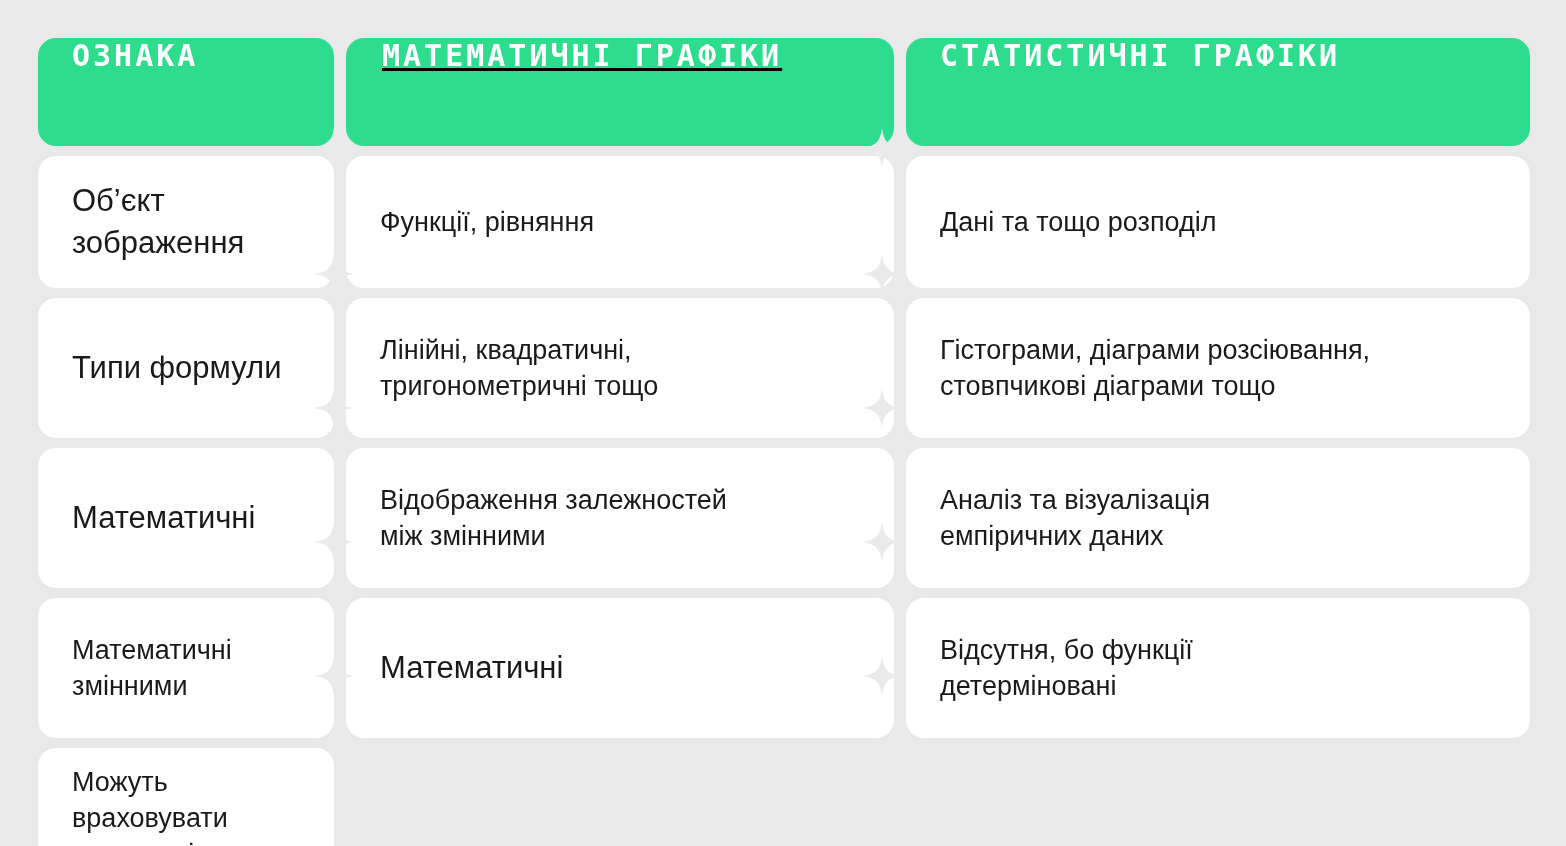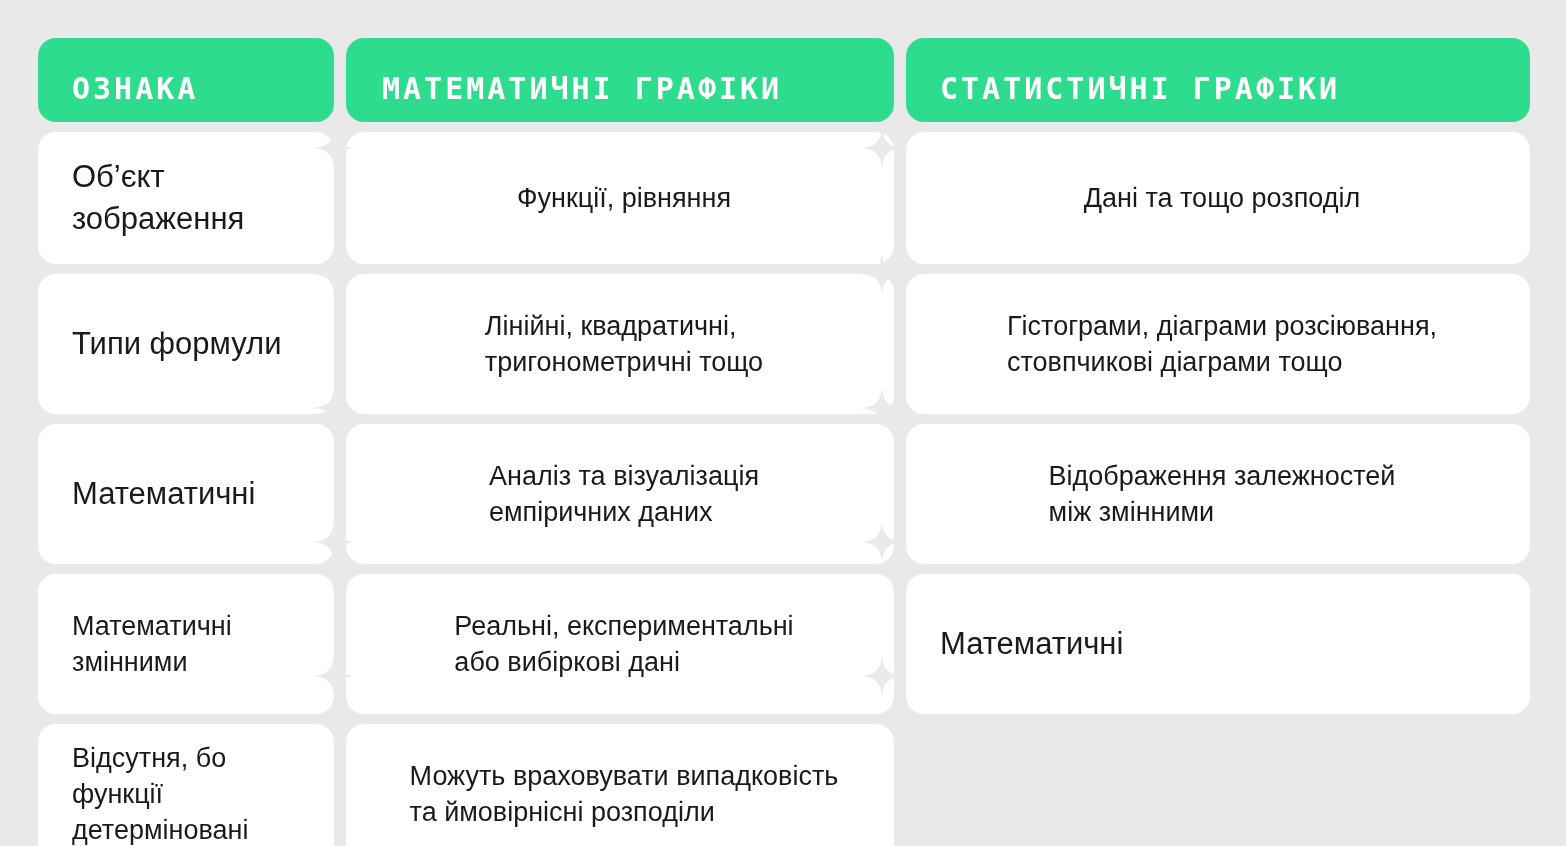--- a/index.html
+++ b/index.html
@@ -26,46 +26,44 @@
     grid-auto-rows: min-content;
     column-gap: 12px;
     row-gap: 10px;
     width: 1490px;
   }
 
   
   .hcell {
     background: #2ddd8d;
     border-radius: 18px;
-    height: 84px;
+    height: 108px;
     display: flex;
-    align-items: center;
-    padding: 16px 0 0 34px;
+    padding: 1px 0 0 34px;
   }
   .hcell span {
     color: #ffffff;
     font-family: "DejaVu Sans Mono", monospace;
     font-weight: 700;
     font-size: 30px;
     letter-spacing: 3px;
     line-height: 1.1;
     text-transform: uppercase;
   }
-  .hcell.c2 { padding-left: 36px; }
+  .hcell.c2 { padding-left: 36px; text-decoration: underline; }
   .hcell.c3 { padding-left: 34px; }
 
   
   .cell {
     background: #ffffff;
     border-radius: 18px;
     min-height: 132px;
     display: flex;
     align-items: center;
     padding: 16px 26px 16px 34px;
-    justify-content: center;
   }
   .cell.feature {
     justify-content: flex-start;
   }
   .cell span {
     color: #1a1a1a;
     font-size: 27px;
     line-height: 1.34;
     font-family: "Liberation Sans", sans-serif;
   }
@@ -116,31 +114,28 @@
       <span>Лінійні, квадратичні,<br>тригонометричні тощо</span>
     </div>
     <div class="cell row-tall">
       <span>Гістограми, діаграми розсіювання,<br>стовпчикові діаграми тощо</span>
     </div>
 
     <div class="cell feature row-tall">
       <span>Математичні</span>
     </div>
     <div class="cell row-tall">
+      <span>Відображення залежностей<br>між змінними</span>
+    </div>
+    <div class="cell row-tall">
       <span>Аналіз та візуалізація<br>емпіричних даних</span>
     </div>
-    <div class="cell row-tall">
-      <span>Відображення залежностей<br>між змінними</span>
-    </div>
 
     <div class="cell row-tall">
       <span>Математичні змінними</span>
-    </div>
-    <div class="cell row-tall">
-      <span>Реальні, експериментальні<br>або вибіркові дані</span>
     </div>
 
     <div class="cell feature row-tall">
       <span>Математичні</span>
     </div>
     <div class="cell row-tall">
       <span>Відсутня, бо функції<br>детерміновані</span>
     </div>
     <div class="cell row-tall">
       <span>Можуть враховувати випадковість<br>та ймовірнісні розподіли</span>

